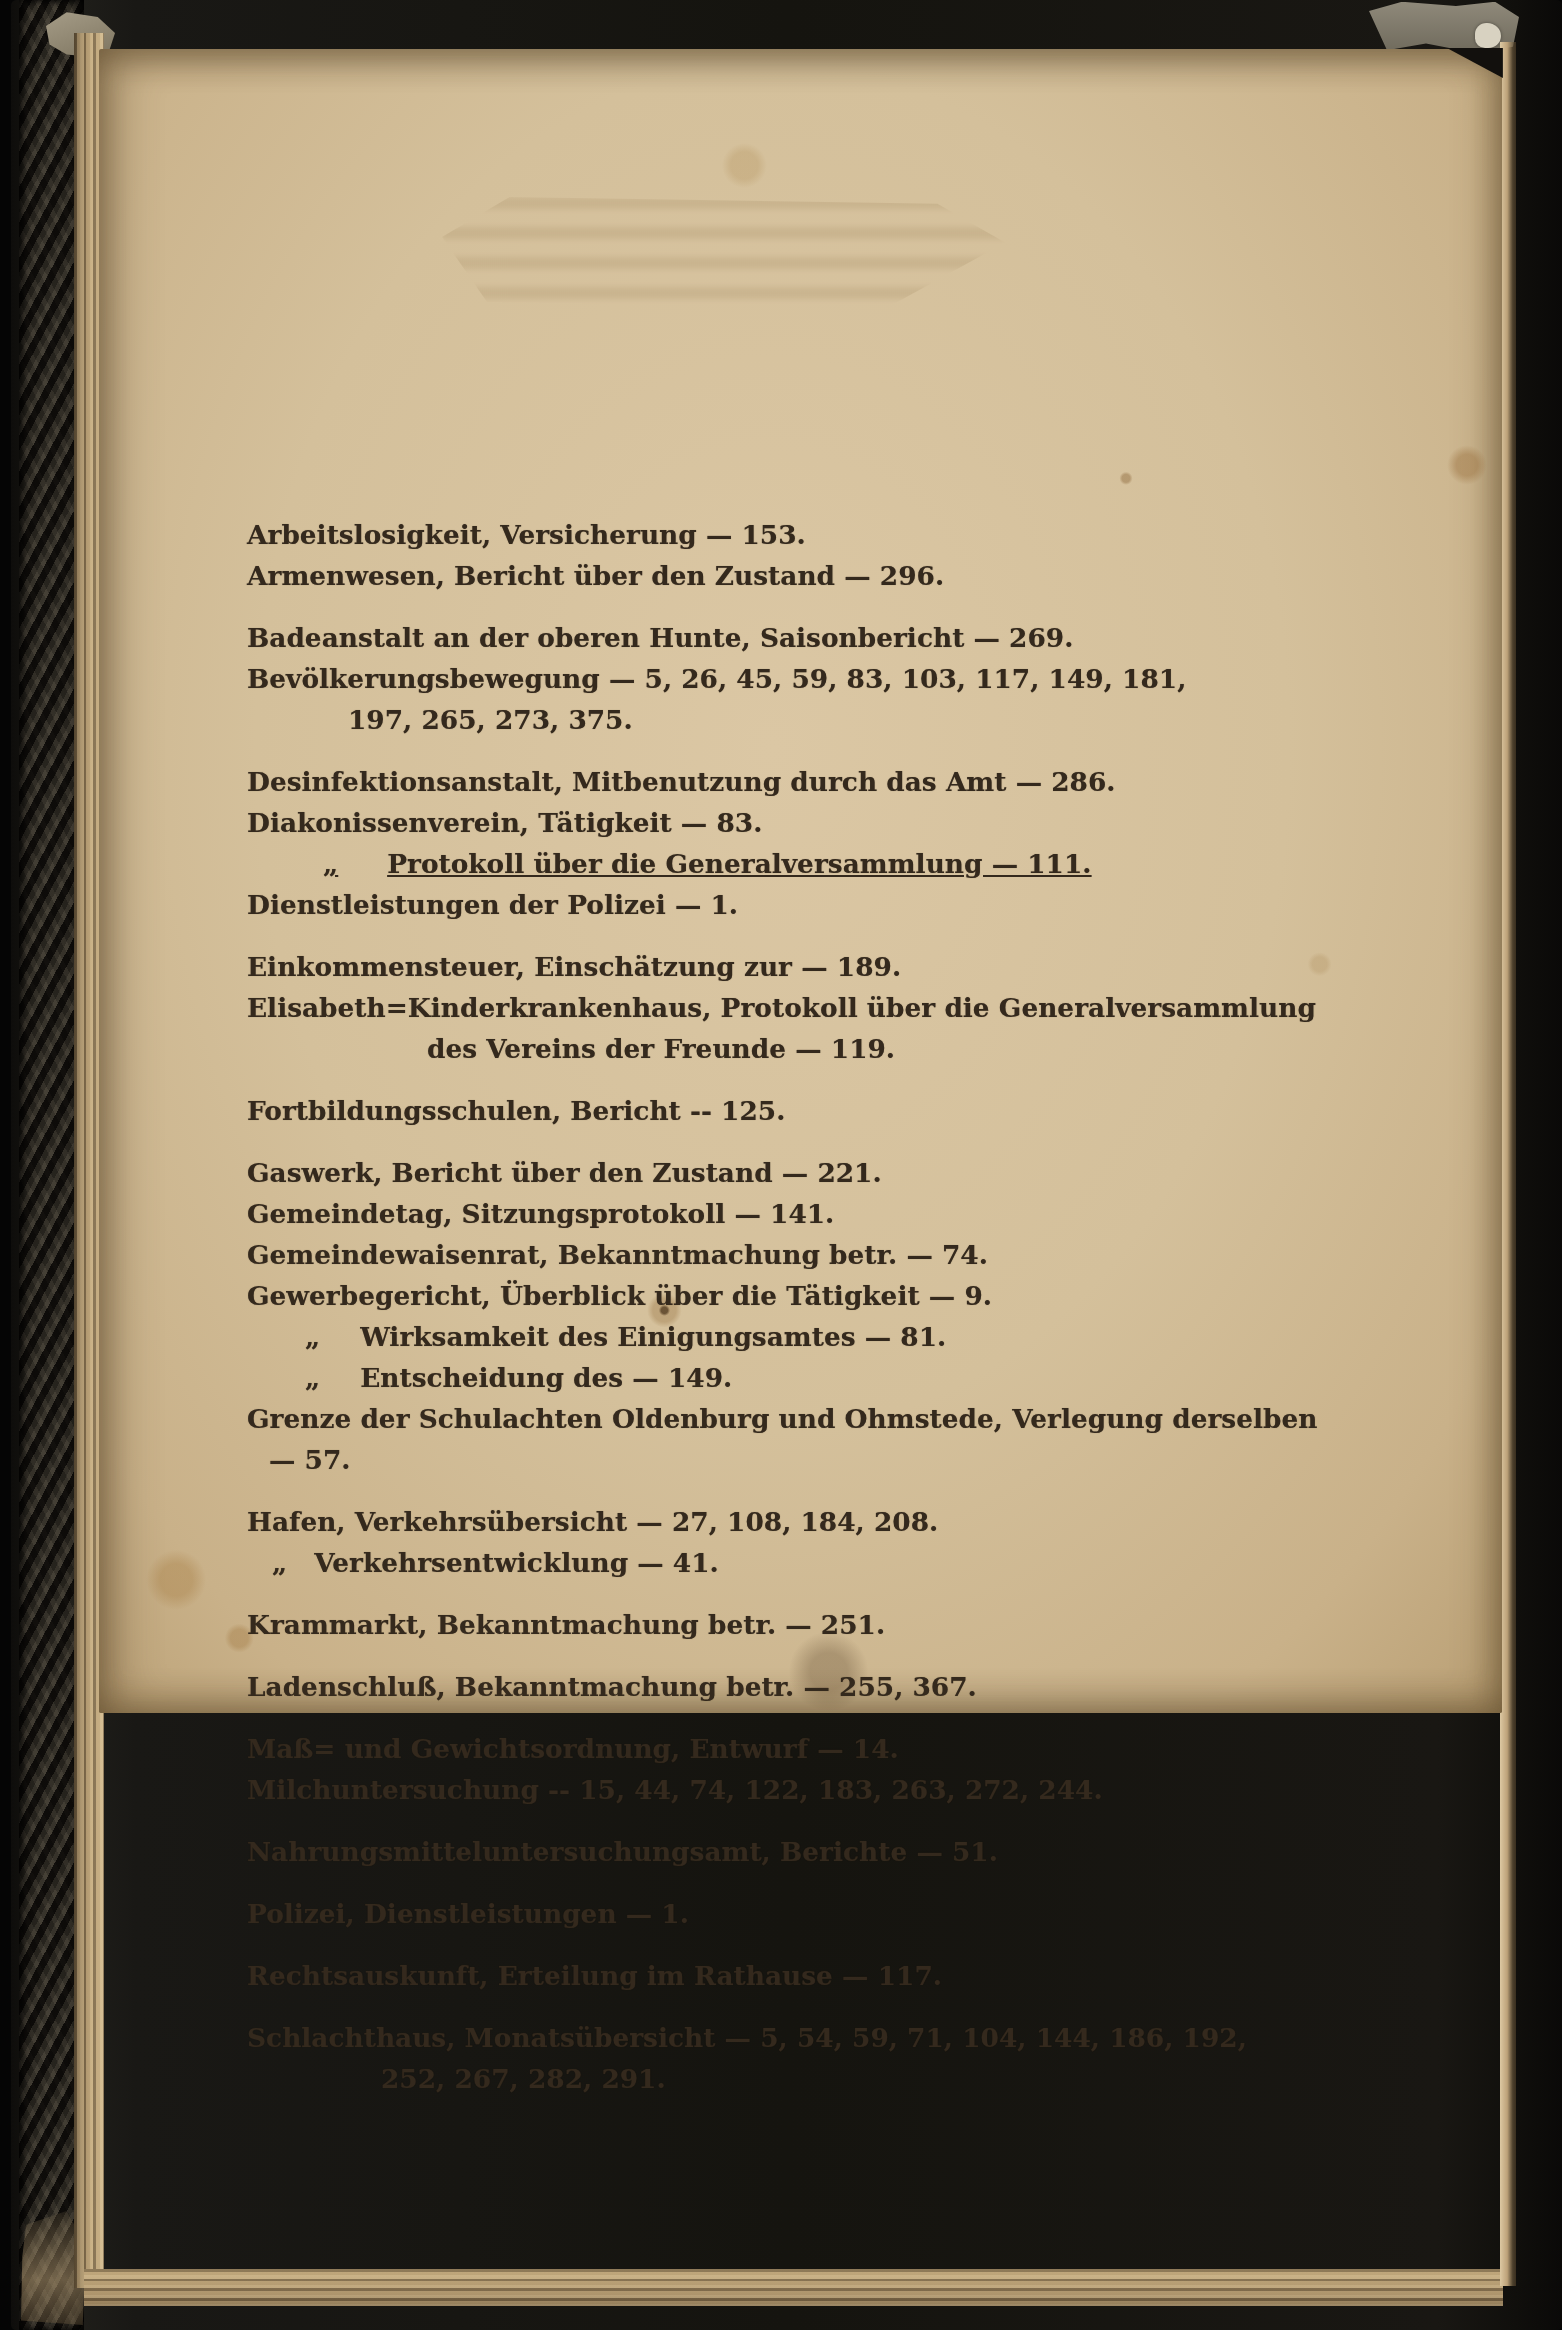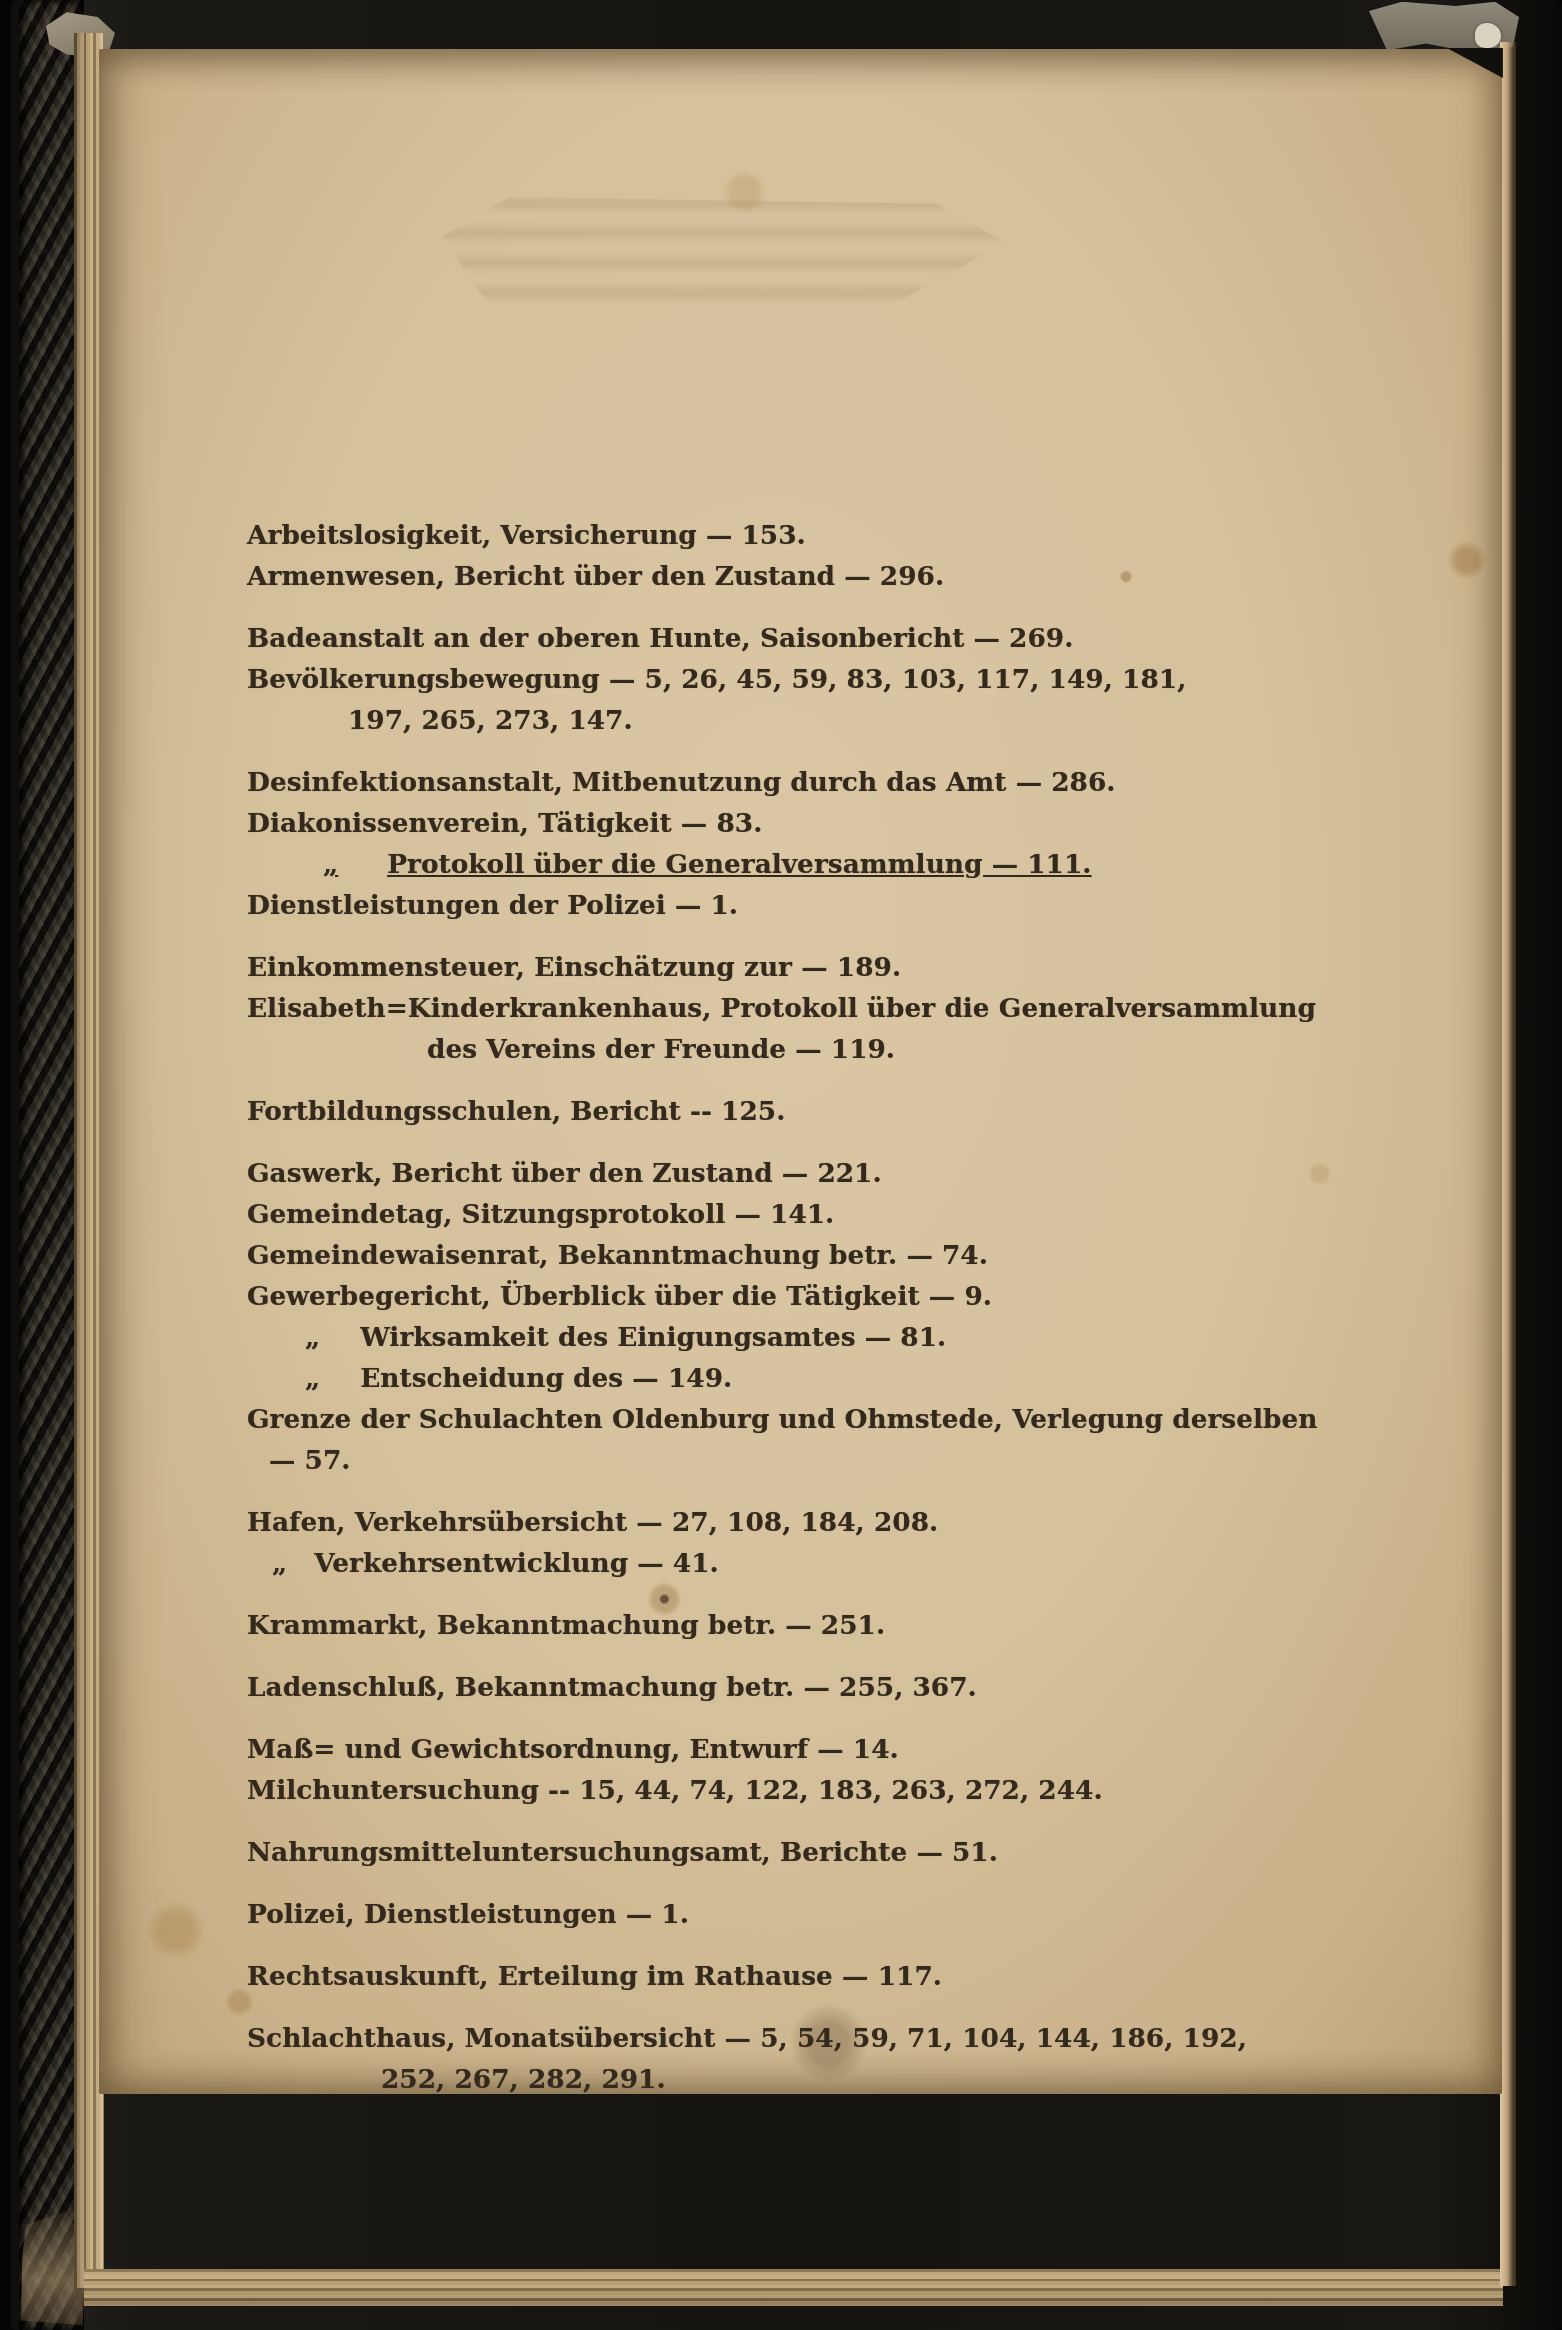--- a/index.html
+++ b/index.html
@@ -64,21 +64,21 @@
       repeating-linear-gradient(180deg, rgba(96,78,52,.55) 0 2.6px, rgba(188,162,118,.55) 2.6px 6.2px, rgba(214,190,146,.5) 6.2px 9.7px),
       linear-gradient(180deg,#c9b186,#9c8460 70%,#5c4b33 100%);
   }
   .stack-right{
     position:absolute;left:1500px;top:42px;width:16px;height:2244px;
     background:linear-gradient(90deg,#dcc8a2,#bda279 45%,#75614296 80%,#3a2f1f);
   }
 
   
   .page{
-    position:absolute;left:99px;top:49px;width:1403px;height:2045px;
+    position:absolute;left:99px;top:49px;width:1403px;height:1664px;
     background:
       radial-gradient(ellipse at 48% 42%, var(--paper,#dbc7a4) 0%, #d4c09b 50%, #c9b189 82%, #b99f74 100%);
     box-shadow:
       inset 0 16px 26.4px rgba(70,52,26,.28),
       inset -16px 0 35px rgba(90,68,36,.30),
       inset 23px 0 40px rgba(80,60,32,.30),
       inset 0 -14px 30px rgba(80,60,32,.26);
     border-radius:2.6px 3.5px 1.8px 1.8px;
   }
   
@@ -152,21 +152,21 @@
     <div class="ghost"></div>
     <div class="stains"></div>
     <div class="index" id="index-list">
         <div class="group">
           <div class="line main">Arbeitslosigkeit, Versicherung — 153.</div>
           <div class="line main">Armenwesen, Bericht über den Zustand — 296.</div>
         </div>
         <div class="group">
           <div class="line main">Badeanstalt an der oberen Hunte, Saisonbericht — 269.</div>
           <div class="line main">Bevölkerungsbewegung — 5, 26, 45, 59, 83, 103, 117, 149, 181,</div>
-          <div class="line cont-md">197, 265, 273, 147.</div>
+          <div class="line cont-md">197, 265, 273, 375.</div>
         </div>
         <div class="group">
           <div class="line main">Desinfektionsanstalt, Mitbenutzung durch das Amt — 286.</div>
           <div class="line main">Diakonissenverein, Tätigkeit — 83.</div>
           <div class="line quote-deep"><span class="ditto">„</span><span class="qtext">Protokoll über die Generalversammlung — 111.</span></div>
           <div class="line main">Dienstleistungen der Polizei — 1.</div>
         </div>
         <div class="group">
           <div class="line main">Einkommensteuer, Einschätzung zur — 189.</div>
           <div class="line main">Elisabeth=Kinderkrankenhaus, Protokoll über die Generalversammlung</div>

